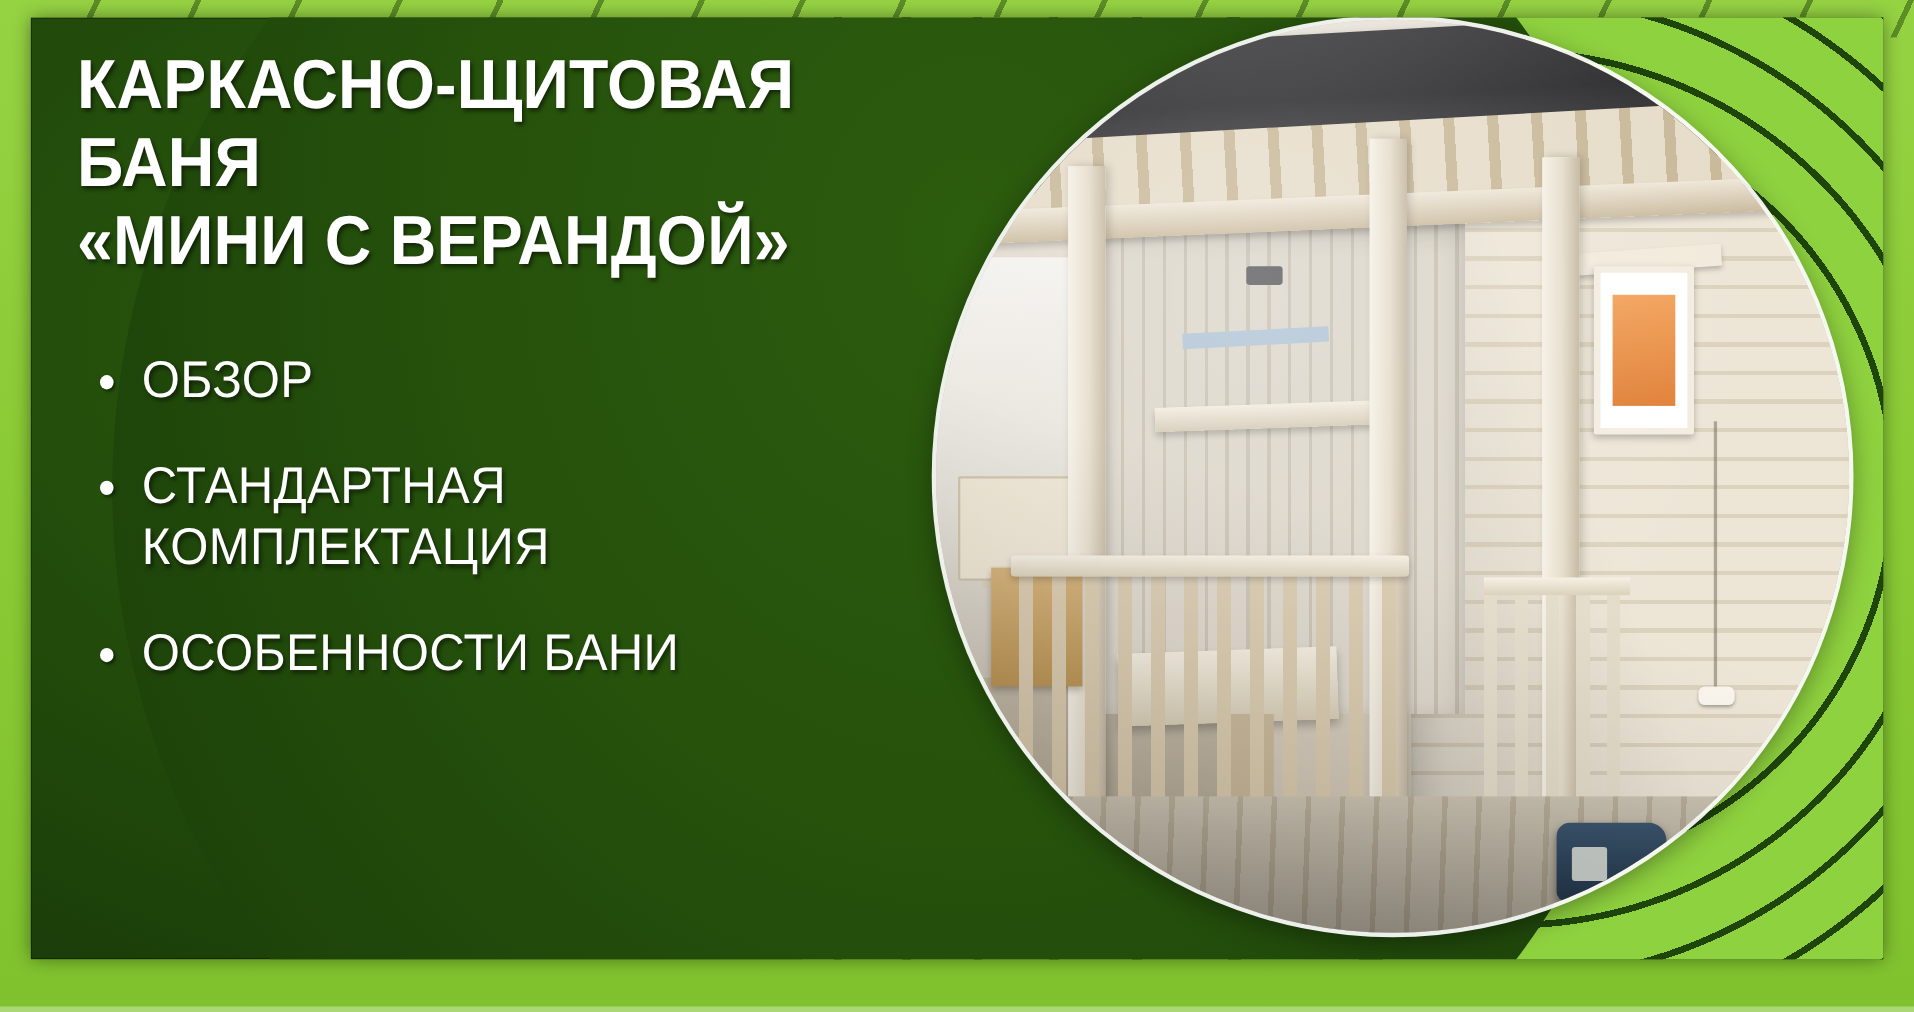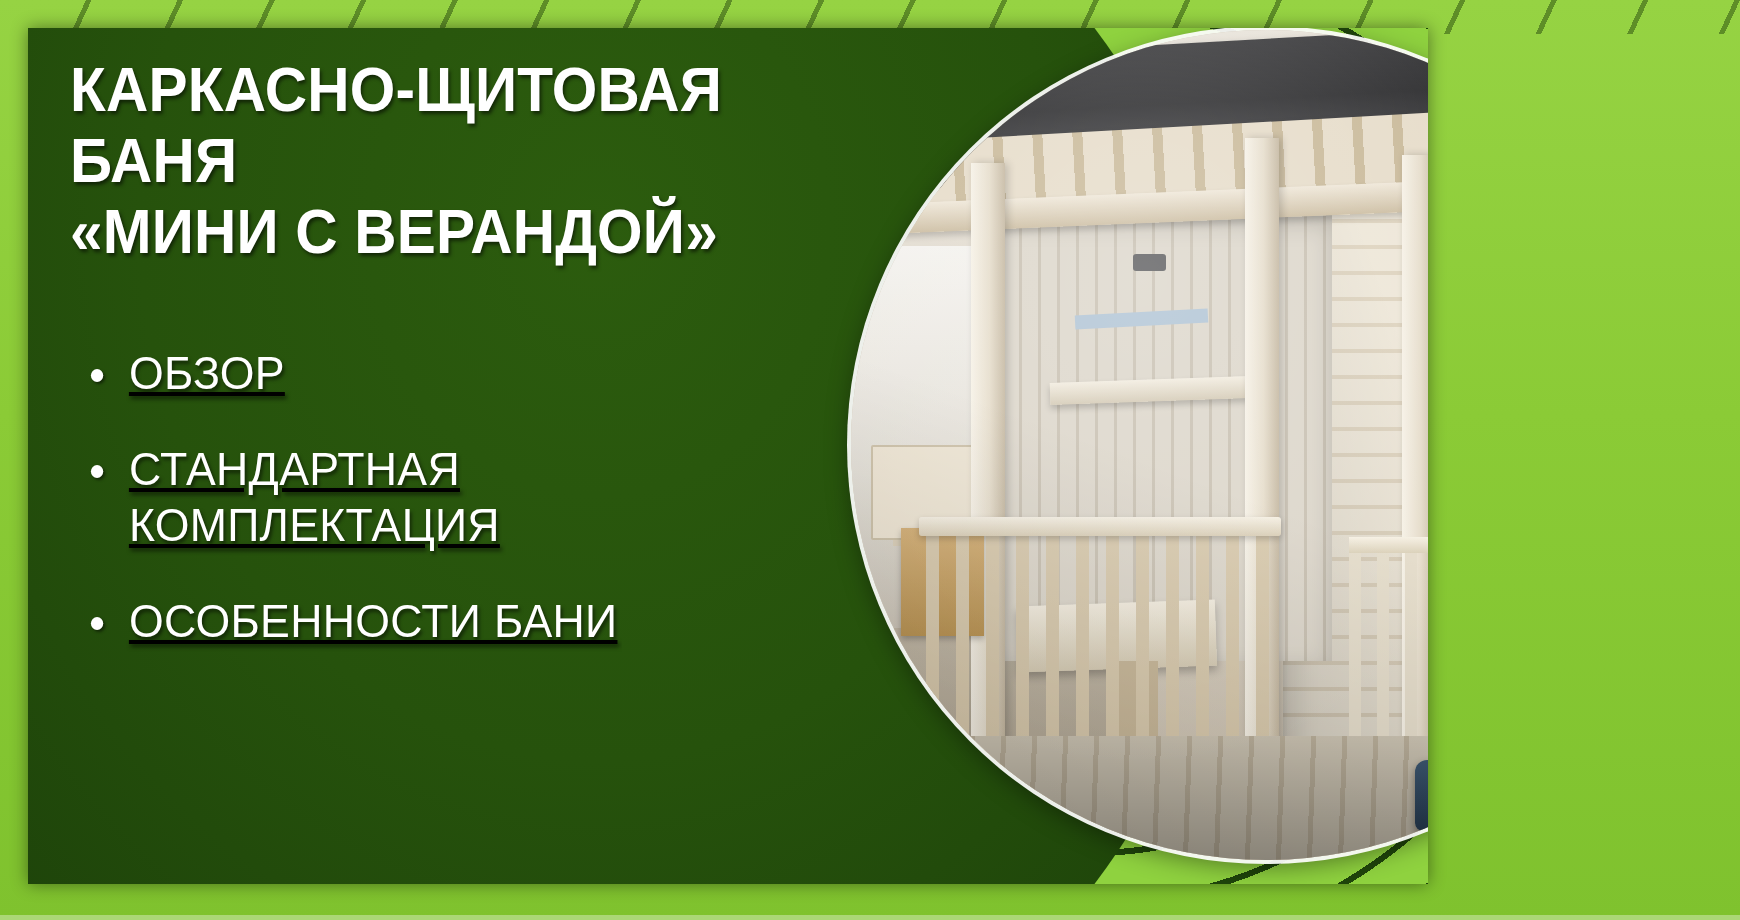--- a/index.html
+++ b/index.html
@@ -35,22 +35,22 @@
     opacity:.85;
   }
   .frame-hilite{
     position:absolute; left:0; bottom:0; width:100%; height:5px;
     background:rgba(255,255,255,.35);
   }
 
   
   .panel{
     position:absolute;
-    left:28px; top:28px;
-    width:1400px; height:856px;
+    left:28px; top:16px;
+    width:1684px; height:856px;
     background:
       radial-gradient(ellipse 95% 110% at 40% 34%,
             #2C5C0E 0%,
             #26520C 34%,
             #1E440A 62%,
             #163309 88%,
             #112808 100%);
     box-shadow: inset 0 0 0 1px rgba(0,0,0,.35),
                 0 0 16px rgba(0,0,0,.45);
     overflow:hidden;
@@ -99,24 +99,23 @@
     transform:scaleX(.93);
     transform-origin:left top;
     text-shadow:2px 3px 4px rgba(0,0,0,.55);
     max-width:790px;
     margin:0;
   }
   .title .ln{display:block;white-space:nowrap;}
 
   .bullets{
     list-style:none;
-    margin:78px 0 0 0;
+    margin:62px 0 0 0;
     padding:0;
     max-width:760px;
-    text-decoration:underline;
   }
   .bullets li{
     position:relative;
     color:#FFFFFF;
     font-size:47px;
     line-height:56px;
     font-weight:400;
     letter-spacing:.3px;
     text-transform:uppercase;
     padding-left:62px;

